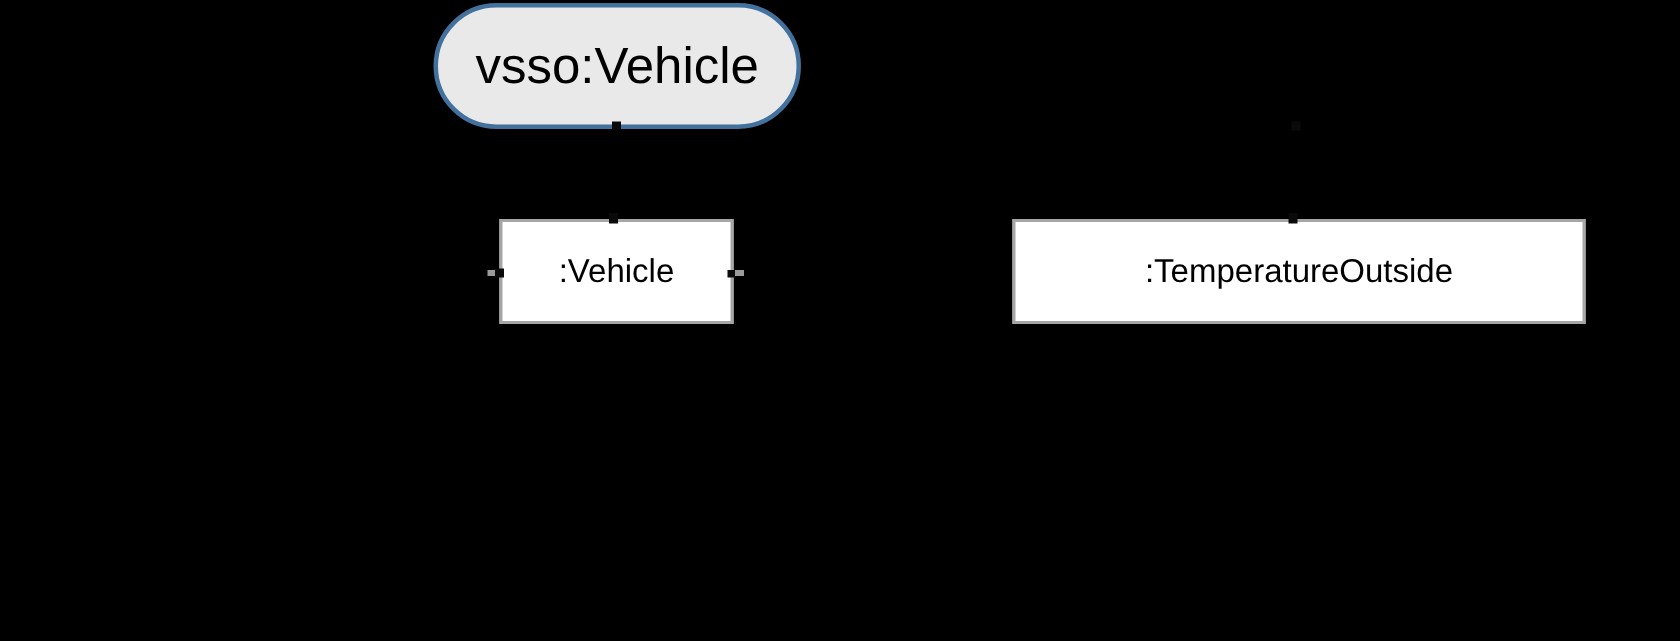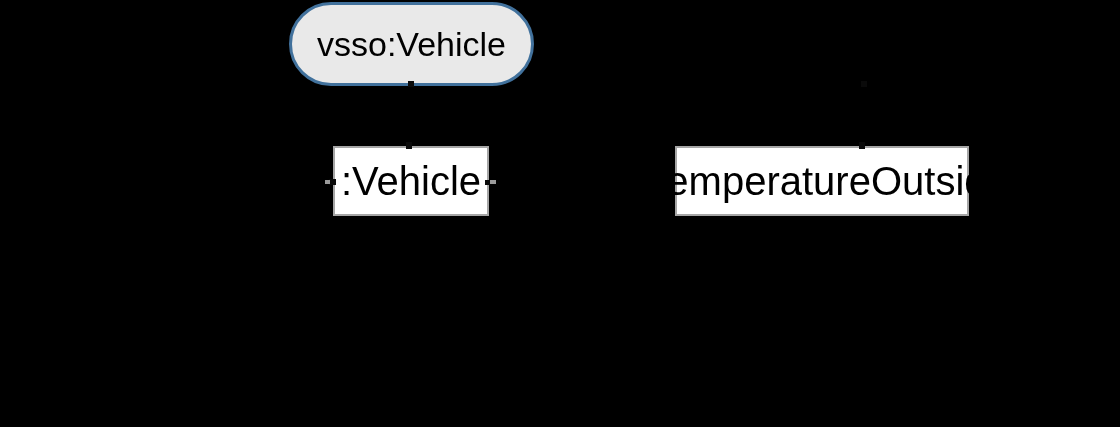--- a/index.html
+++ b/index.html
@@ -28,39 +28,39 @@
     background: #e9e9e9;
     border: 3px solid #41719c;
     border-radius: 45px;
     font-size: 34px;
     height: 84px;
     top: 2px;
   }
   .instance-node {
     background: #ffffff;
     border: 2px solid #a6a6a6;
-    font-size: 40px;
+    font-size: 22px;
     height: 70px;
     top: 146px;
   }
   .class-node.vehicle {
     left: 289px;
     width: 245px;
   }
   .class-node.ambient {
     left: 611px;
     width: 506px;
   }
   .instance-node.vehicle {
     left: 333px;
     width: 156px;
   }
   .instance-node.temperature {
     left: 675px;
-    width: 294px;
+    width: 382px;
   }
   
   .tick {
     position: absolute;
     background: #0a0a0a;
   }
   .tick.pill1-bottom { left: 408px; top: 81px;  width: 6px; height: 6px; }
   .tick.pill2-bottom { left: 861px; top: 81px;  width: 6px; height: 6px; }
   .tick.box1-top     { left: 406px; top: 142px; width: 6px; height: 7px; }
   .tick.box2-top     { left: 859px; top: 142px; width: 6px; height: 7px; }

